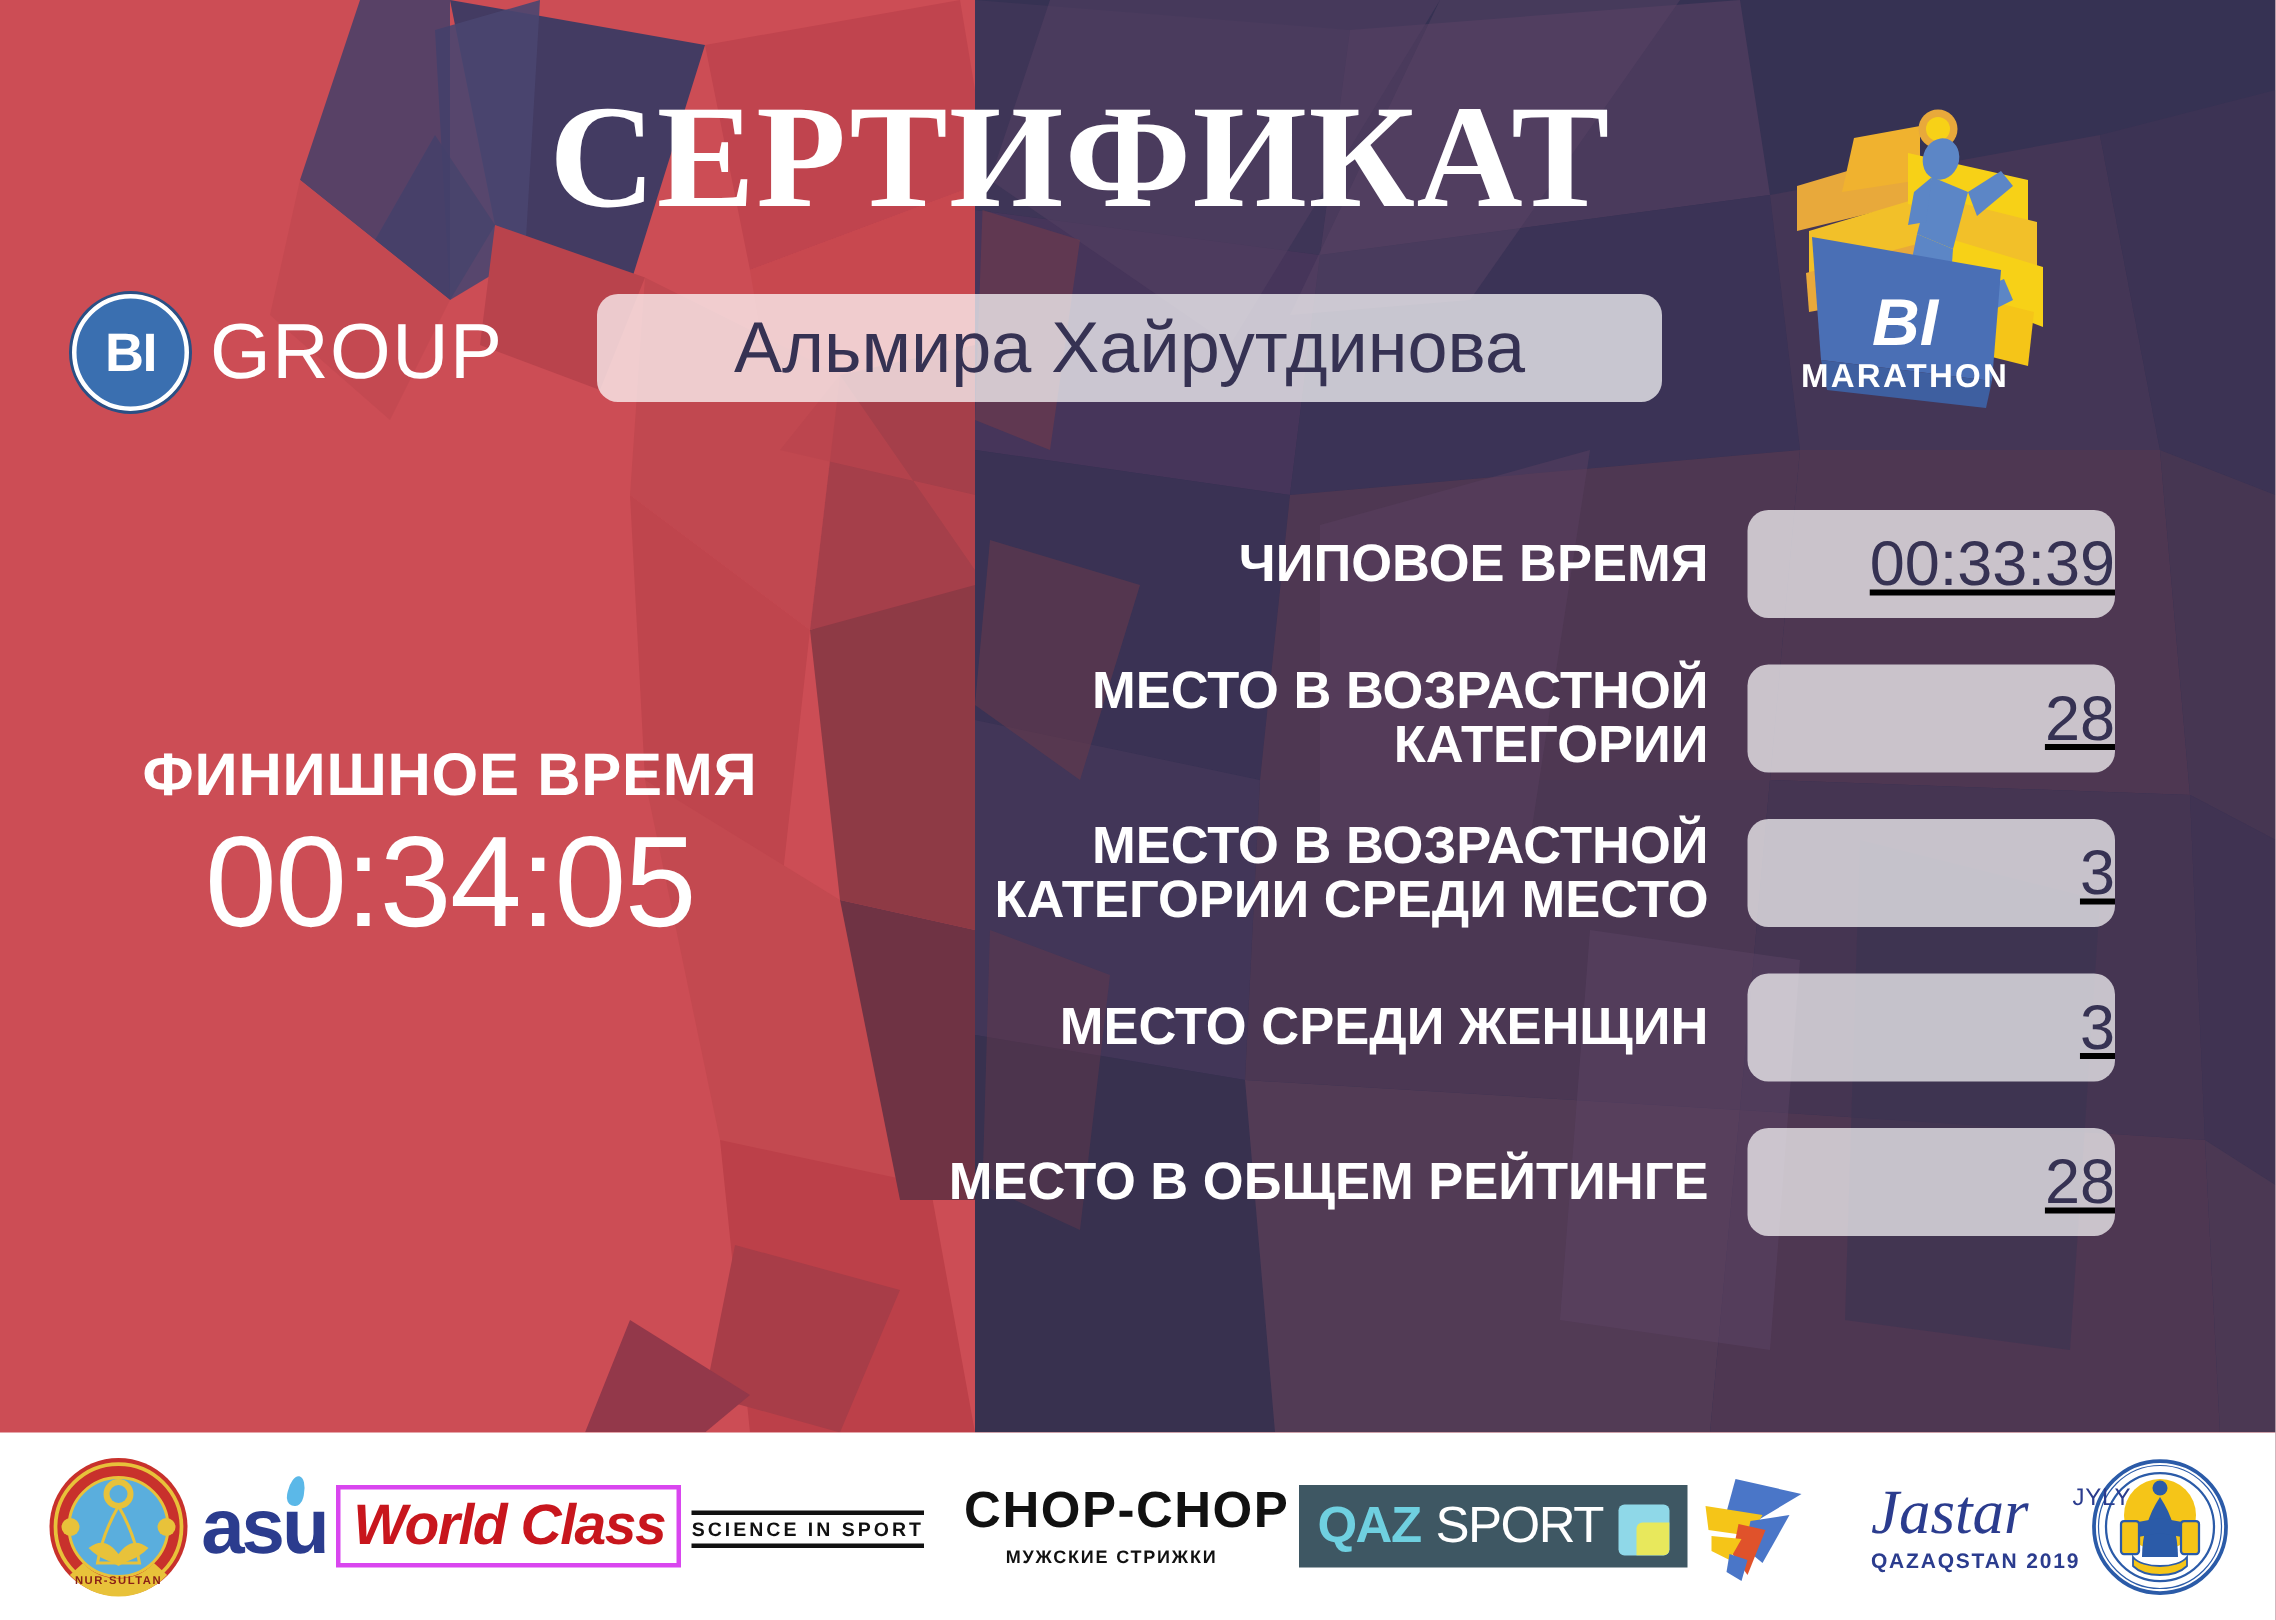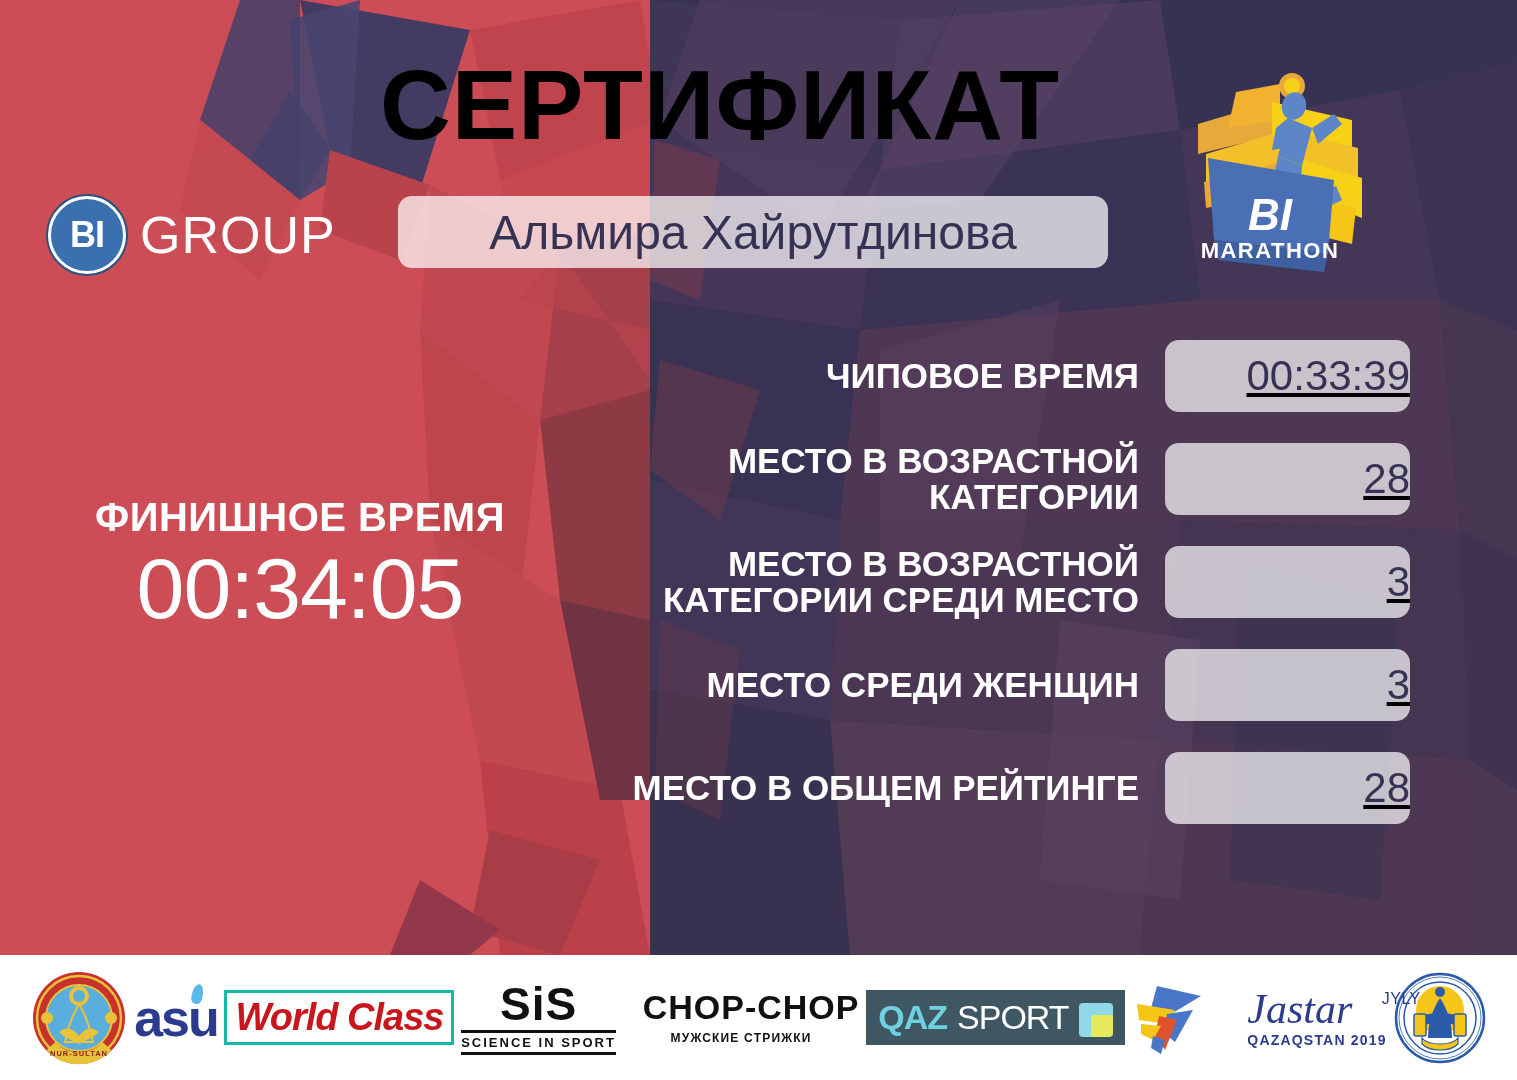--- a/index.html
+++ b/index.html
@@ -13,27 +13,28 @@
   }
 
   
   .bg{position:absolute;inset:0;width:1517px;height:955px;overflow:hidden;}
   .bg svg{display:block;width:1517px;height:955px;}
 
   
   .title{
     position:absolute;left:0;right:0;top:56px;
     text-align:center;
-    color:#000000;
+    color:#ffffff;
     font-size:98px;
     font-weight:bold;
     letter-spacing:1px;
     line-height:1;
     padding-right:77px;
     box-sizing:border-box;
+    font-family:Liberation Serif, serif;
   }
 
   .brand{
     position:absolute;left:48px;top:196px;
     display:flex;align-items:center;gap:14px;
   }
   .brand-mark{
     width:78px;height:78px;border-radius:50%;
     background:#3A6FB0;
     border:3px solid #ffffff;
@@ -110,21 +111,21 @@
     padding:0 28px;box-sizing:border-box;
   }
   .sp{display:flex;align-items:center;justify-content:center;height:100px;}
   .sp svg{display:block;}
 
   .sp-asu{color:#2B3C8E;font-size:52px;font-weight:bold;letter-spacing:-2px;position:relative;}
   .sp-asu .drop{position:absolute;top:-4px;left:58px;width:11px;height:20px;background:#5BB8E8;border-radius:60% 60% 50% 50%/70% 70% 40% 40%;transform:rotate(12deg);}
 
   .sp-wc{
     color:#C8161D;font-style:italic;font-weight:bold;font-size:38px;
-    border:3px solid #14b8a6;padding:3px 8px;letter-spacing:-1px;white-space:nowrap;
+    border:3px solid #d946ef;padding:3px 8px;letter-spacing:-1px;white-space:nowrap;
   }
 
   .sp-sis{text-align:center;color:#111;}
   .sp-sis .big{font-size:46px;font-weight:bold;letter-spacing:1px;line-height:1;}
   .sp-sis .small{font-size:13px;font-weight:bold;letter-spacing:2px;border-top:3px solid #111;border-bottom:3px solid #111;margin-top:3px;padding:2px 0;}
 
   .sp-chop{text-align:center;color:#111;}
   .sp-chop .big{font-size:34px;font-weight:bold;letter-spacing:1px;line-height:1;margin-left:20px;}
   .sp-chop .small{font-size:12px;font-weight:bold;letter-spacing:1.2px;margin-top:7px;}
 
@@ -332,21 +333,20 @@
         <span class="drop"></span>
       </div>
     </div>
 
     <div class="sp">
       <div class="sp-wc">World Class</div>
     </div>
 
     <div class="sp">
       <div class="sp-sis">
-        <div class="big">SiS</div>
         <div class="small">SCIENCE IN SPORT</div>
       </div>
     </div>
 
     <div class="sp">
       <div class="sp-chop">
         <div class="big">CHOP-CHOP</div>
         <div class="small">МУЖСКИЕ СТРИЖКИ</div>
       </div>
     </div>

